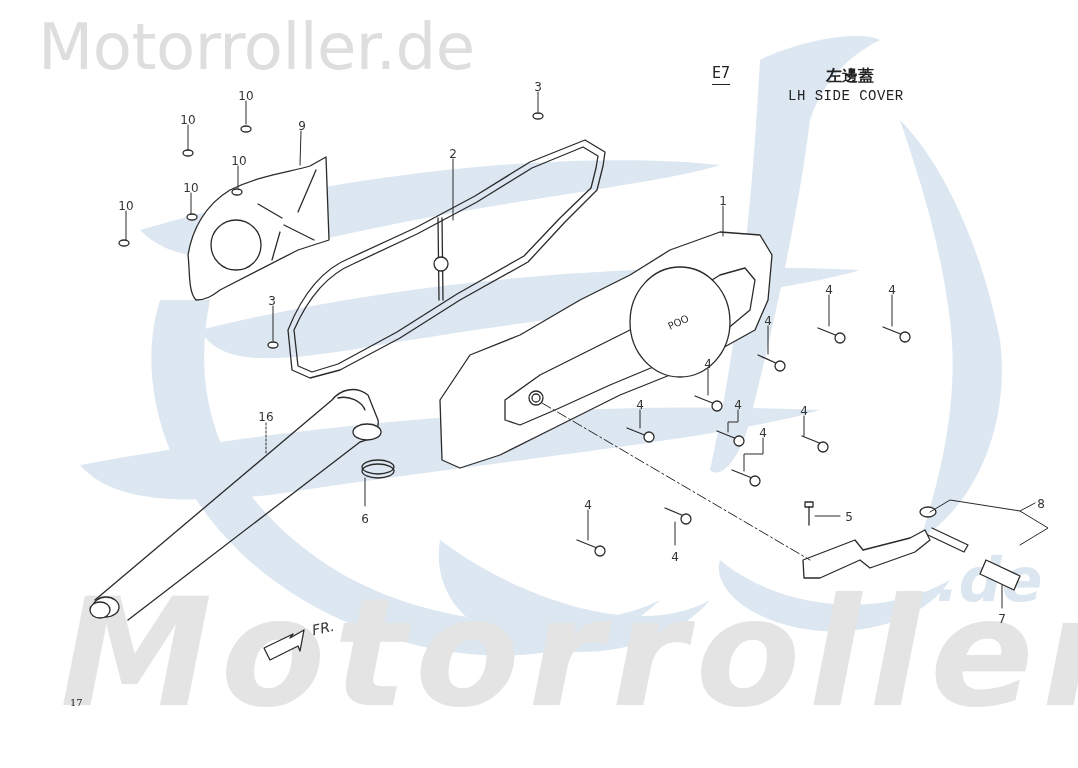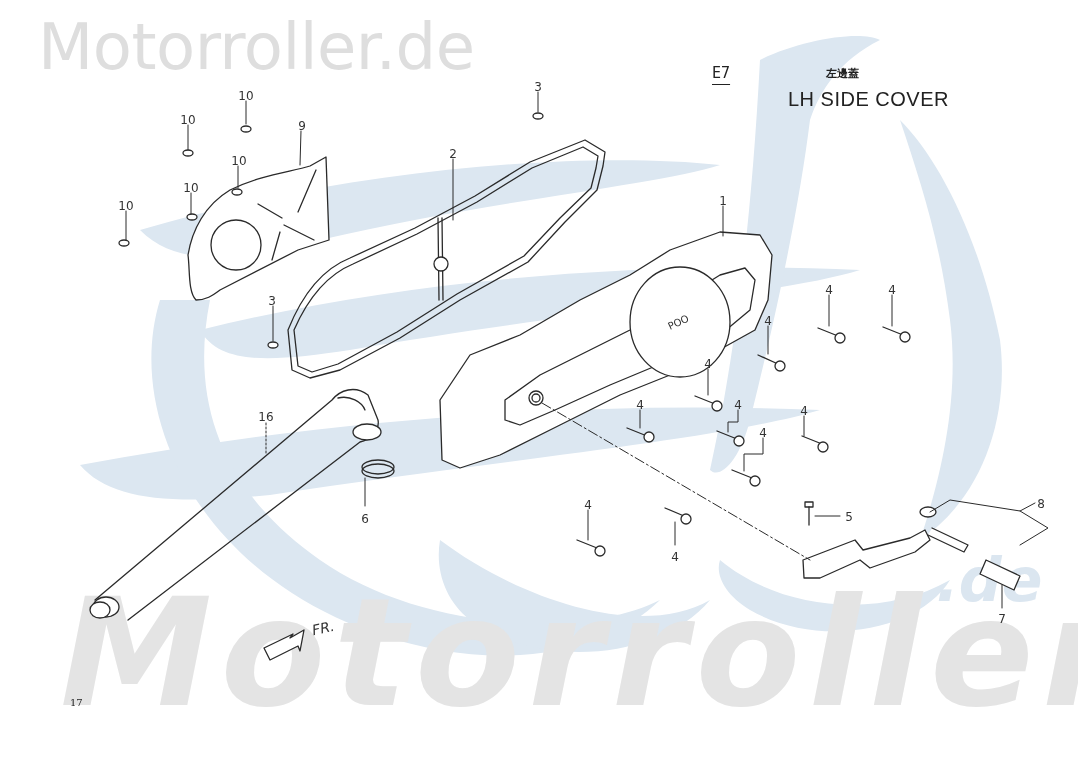--- a/index.html
+++ b/index.html
@@ -9,23 +9,23 @@
   .wm-top { position: absolute; left: 18px; top: 10px; font-family: "DejaVu Sans", sans-serif;
             font-size: 64px; color: #dedede; letter-spacing: -0.5px; }
   .wm-bottom { position: absolute; left: 40px; top: 578px; font-family: "DejaVu Sans", sans-serif;
                font-weight: bold; font-style: italic; font-size: 150px; line-height: 150px;
                color: #e4e4e4; letter-spacing: 8px; transform: scaleX(1.02); transform-origin: left; }
   .wm-de { position: absolute; left: 916px; top: 545px; font-family: "DejaVu Sans", sans-serif;
            font-weight: bold; font-style: italic; font-size: 60px; color: #dbe6f0; }
   svg.diagram { position: absolute; left: 0; top: 0; }
   .section-code { position: absolute; left: 692px; top: 64px; font-family: "DejaVu Sans Mono", monospace;
                   font-size: 15px; color: #222; text-decoration: underline; text-underline-offset: 6px; }
-  .title-cn { position: absolute; left: 806px; top: 66px; font-size: 11px; font-weight: bold; color: #222; }
-  .title-en { position: absolute; left: 768px; top: 88px; font-family: Liberation Sans, sans-serif;
-              font-size: 20px; color: #222; letter-spacing: 0.5px; }
+  .title-cn { position: absolute; left: 806px; top: 66px; font-size: 16px; font-weight: bold; color: #222; }
+  .title-en { position: absolute; left: 768px; top: 88px; font-family: Liberation Mono, monospace;
+              font-size: 14px; color: #222; letter-spacing: 0.5px; }
   .callout { position: absolute; font-family: "DejaVu Sans", sans-serif; font-size: 12px; color: #333;
              transform: translateX(-50%); }
   .fr-label { position: absolute; left: 292px; top: 620px; font-family: "DejaVu Sans", sans-serif;
               font-size: 14px; color: #333; transform: rotate(-12deg); font-style: italic; }
   .page-num { position: absolute; left: 50px; top: 697px; font-family: "DejaVu Serif", serif;
               font-size: 10px; color: #222; }
 </style>
 </head>
 <body>
 

